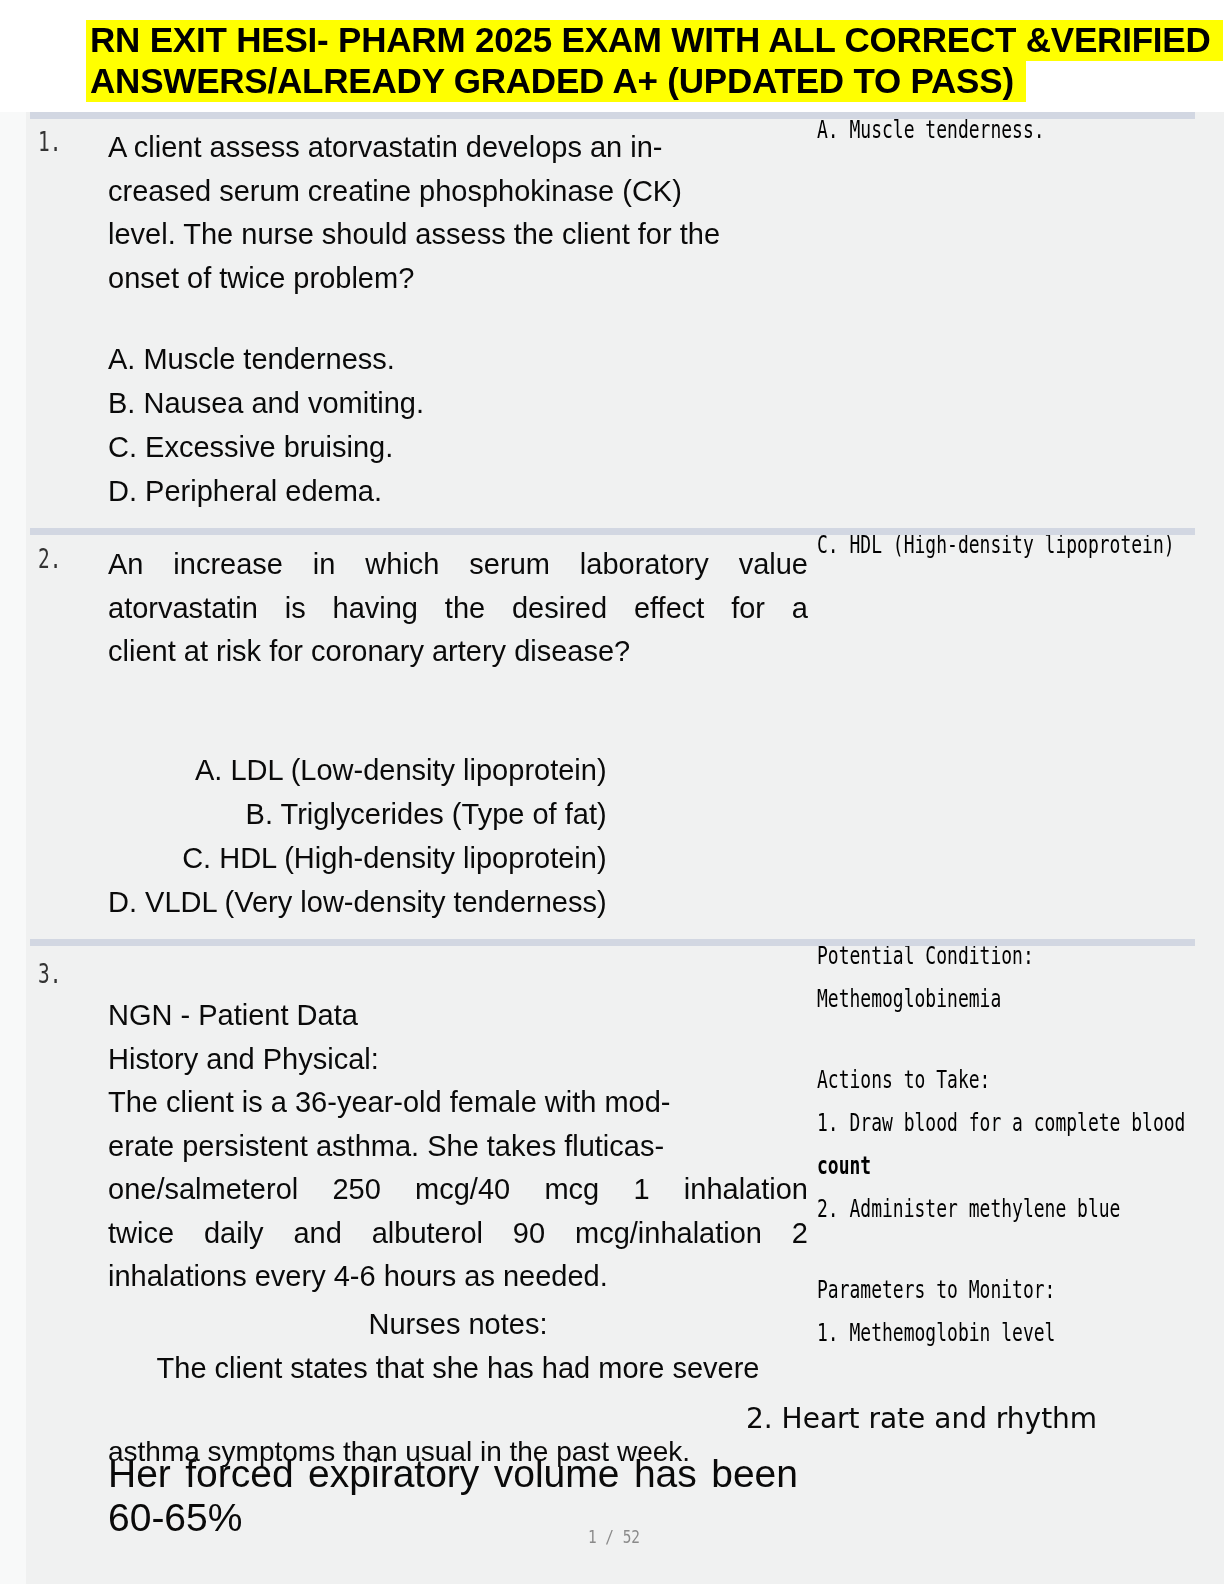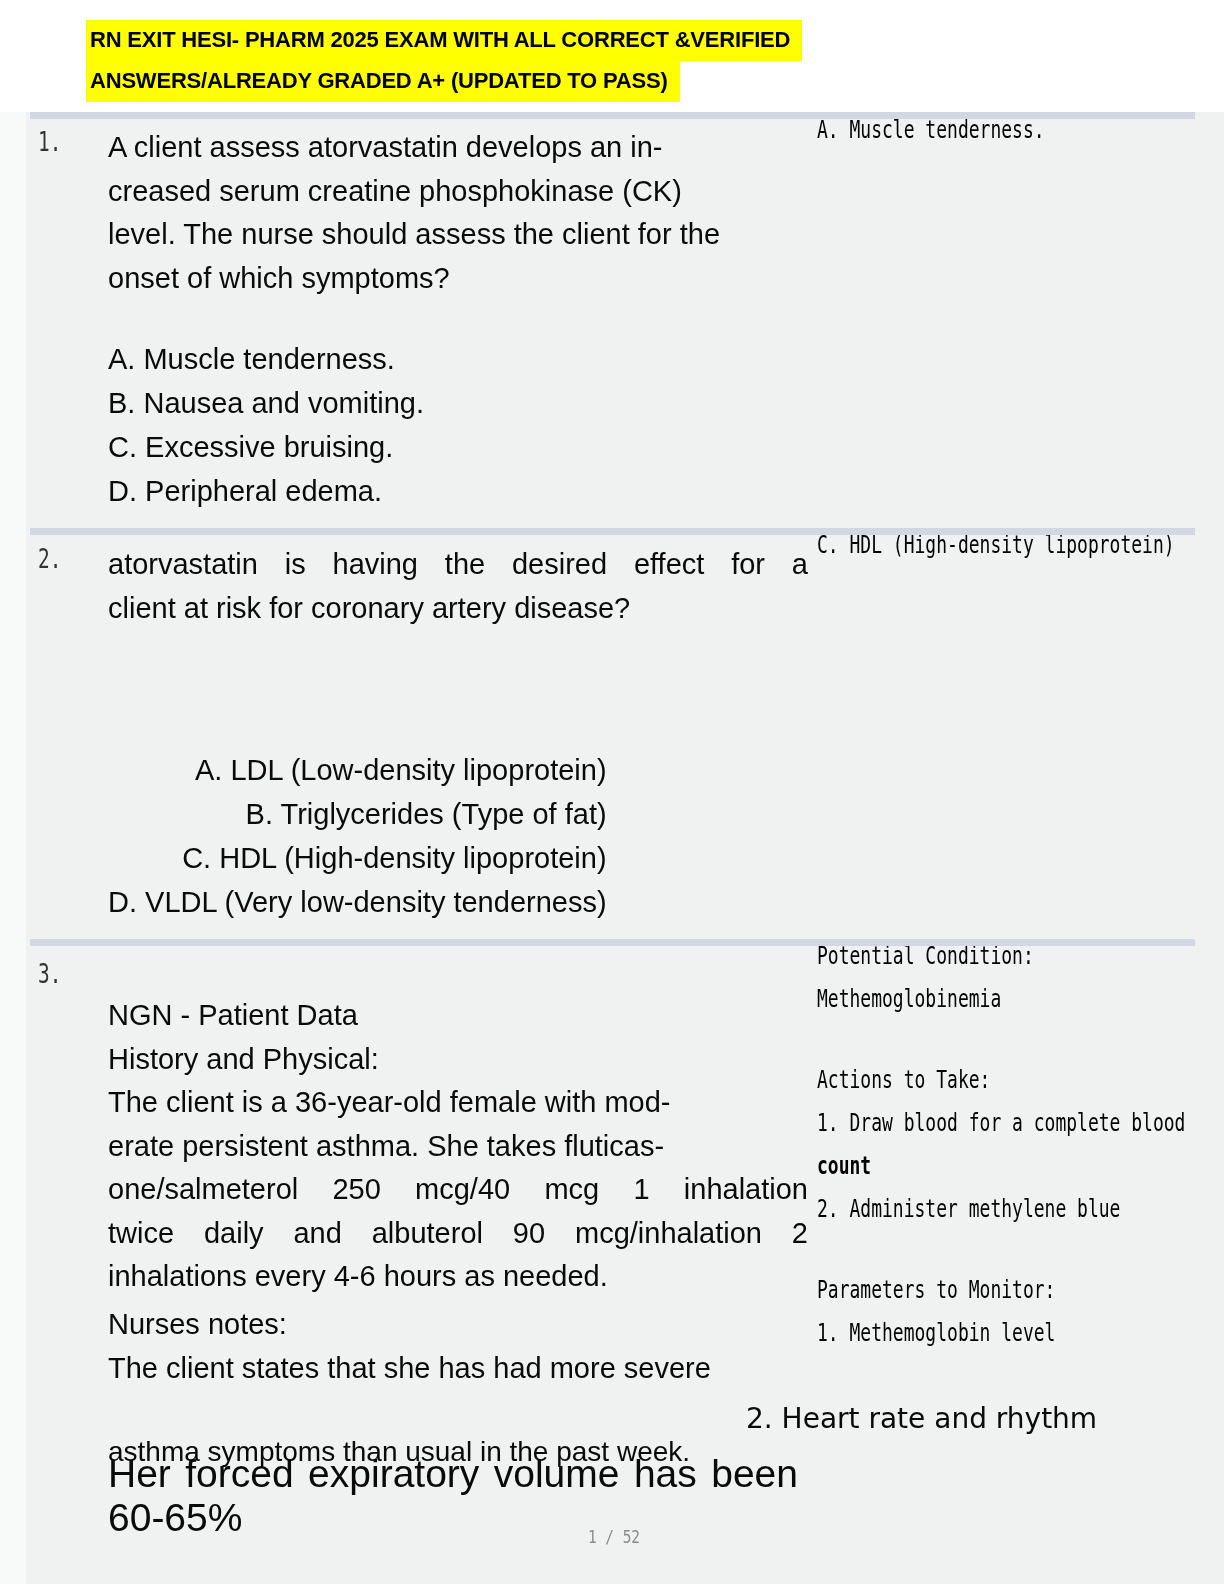--- a/index.html
+++ b/index.html
@@ -6,21 +6,21 @@
   body {
     width:1224px; height:1584px; position:relative; overflow:hidden;
     background:#f0f1f1; font-family:"Liberation Sans", sans-serif; color:#0a0a0a;
   }
   .top-band { position:absolute; left:0; top:0; width:1224px; height:112px; background:#ffffff; }
   .left-strip { position:absolute; left:0; top:112px; width:26px; height:1472px; background:#f8f9f9; }
 
   .title-block { position:absolute; left:86px; top:20px; z-index:2; }
   .title-line {
     display:block; width:fit-content;
-    font-size:22px; font-weight:bold; letter-spacing:-0.2px; line-height:33px;
+    font-size:35px; font-weight:bold; letter-spacing:-0.2px; line-height:33px;
     background:#ffff00; color:#000; padding:3px 12px 5px 4px;
   }
 
   .divider { position:absolute; left:30px; width:1165px; height:7px; background:#d2d7e2; z-index:6; }
 
   .qnum {
     position:absolute; left:38px; font-family:"DejaVu Sans Mono", monospace;
     font-size:27px; color:#333; transform:scaleX(0.72); transform-origin:left top;
   }
   .qtext { position:absolute; left:108px; width:700px; font-size:29px; }
@@ -61,34 +61,35 @@
 <div class="title-block">
   <span class="title-line">RN EXIT HESI- PHARM 2025 EXAM WITH ALL CORRECT &amp;VERIFIED</span>
   <span class="title-line">ANSWERS/ALREADY GRADED A+ (UPDATED TO PASS)</span>
 </div>
 
 <div class="qnum" style="top:126px;">1.</div>
 <div class="qtext" style="top:126px;">
   <div class="ln">A client assess atorvastatin develops an in-</div>
   <div class="ln">creased serum creatine phosphokinase (CK)</div>
   <div class="ln">level. The nurse should assess the client for the</div>
-  <div class="ln">onset of which symptoms?</div>
+  <div class="ln">onset of twice problem?</div>
 </div>
 <div class="opts" style="top:337px;">
   <div class="ln">A. Muscle tenderness.</div>
   <div class="ln">B. Nausea and vomiting.</div>
   <div class="ln">C. Excessive bruising.</div>
   <div class="ln">D. Peripheral edema.</div>
 </div>
 <div class="ans" style="top:108px;">
   <div class="cln">A. Muscle tenderness.</div>
 </div>
 
 <div class="qnum" style="top:543px;">2.</div>
 <div class="qtext" style="top:543px;">
+  <div class="ln j">An increase in which serum laboratory value</div>
   <div class="ln j">atorvastatin is having the desired effect for a</div>
   <div class="ln">client at risk for coronary artery disease?</div>
 </div>
 <div class="opts" style="top:748px;text-align:right;">
   <div class="ln">A. LDL (Low-density lipoprotein)</div>
   <div class="ln">B. Triglycerides (Type of fat)</div>
   <div class="ln">C. HDL (High-density lipoprotein)</div>
   <div class="ln">D. VLDL (Very low-density tenderness)</div>
 </div>
 <div class="ans" style="top:523px;">
@@ -98,21 +99,21 @@
 <div class="qnum" style="top:958px;">3.</div>
 <div class="qtext" style="top:994px;">
   <div class="ln">NGN - Patient Data</div>
   <div class="ln">History and Physical:</div>
   <div class="ln">The client is a 36-year-old female with mod-</div>
   <div class="ln">erate persistent asthma. She takes fluticas-</div>
   <div class="ln j">one/salmeterol 250 mcg/40 mcg 1 inhalation</div>
   <div class="ln j">twice daily and albuterol 90 mcg/inhalation 2</div>
   <div class="ln">inhalations every 4-6 hours as needed.</div>
 </div>
-<div class="qtext" style="top:1303px;">
+<div class="qtext" style="top:1303px;text-align:center;">
   <div class="ln">Nurses notes:</div>
   <div class="ln">The client states that she has had more severe</div>
 </div>
 <div class="cont1">asthma symptoms than usual in the past week.</div>
 <div class="cont2">Her forced expiratory volume has been 60-65%</div>
 
 <div class="ans" style="top:934px;">
   <div class="cln">Potential Condition:</div>
   <div class="cln">Methemoglobinemia</div>
   <div class="gap"></div>

